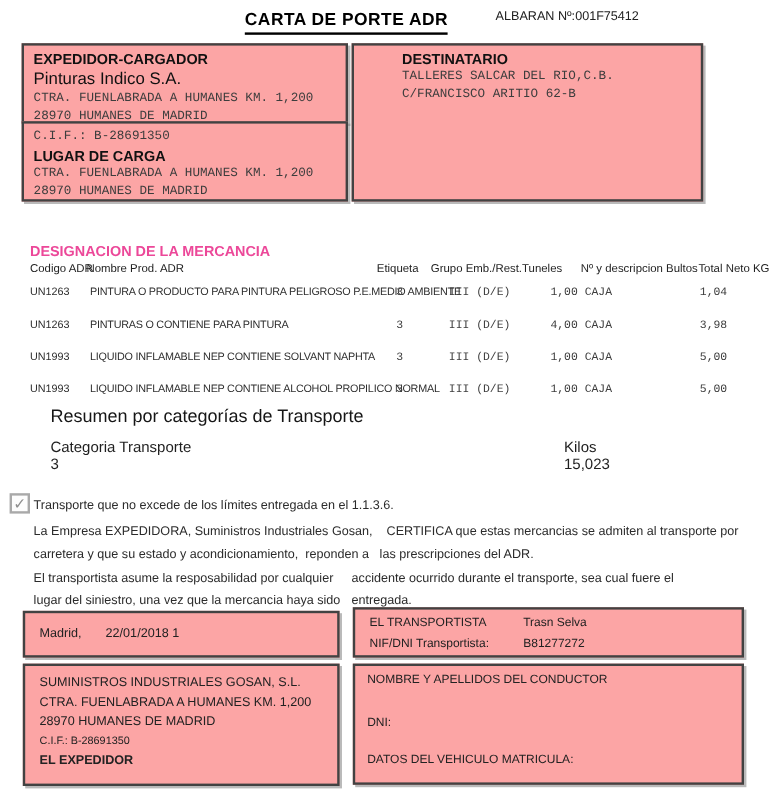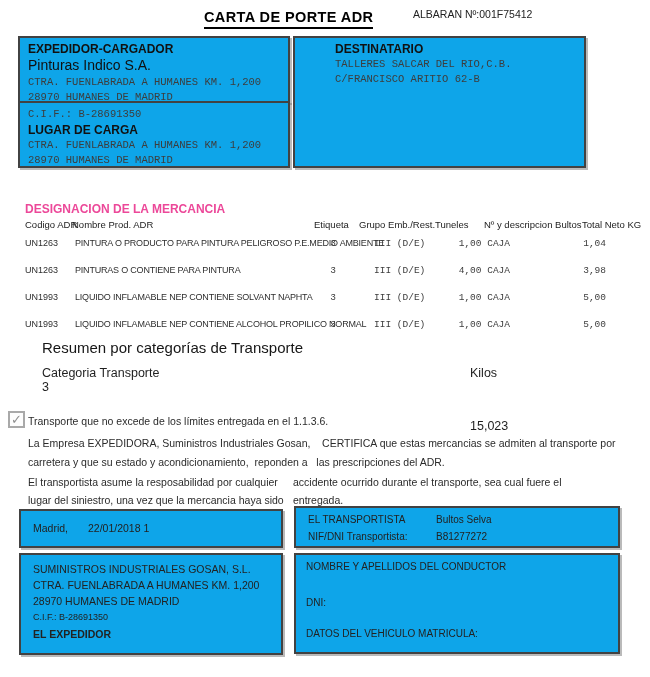--- a/index.html
+++ b/index.html
@@ -5,21 +5,21 @@
   * { margin:0; padding:0; box-sizing:border-box; }
   html,body { background:#fff; }
   .page {
     position:relative; width:650px; height:677px; background:#fff;
     font-family:"Liberation Sans", sans-serif; color:#1c1c1c; overflow:hidden;
   }
   .abs { position:absolute; }
   .mono { font-family:"Liberation Mono","DejaVu Sans Mono",monospace; color:#3d3d3d; white-space:pre; }
   .bold { font-weight:bold; }
   .box {
-    position:absolute; background:#0ea5e9;
+    position:absolute; background:#fca5a5;
     border:2px solid #424242;
     box-shadow:2px 2px 0 rgba(130,130,130,0.55);
   }
   
   .doc-title {
     position:absolute; left:204px; top:9px;
     font-size:14.5px; font-weight:bold; letter-spacing:0.4px; color:#000;
     border-bottom:2px solid #000; padding-bottom:2px;
   }
   .albaran { position:absolute; left:413px; top:8px; font-size:10.5px; color:#222; }
@@ -121,41 +121,41 @@
     <span class="td-mono cell-etiqueta">3</span>
     <span class="td-mono cell-grupo">III (D/E)</span>
     <span class="td-mono cell-bultos">1,00 CAJA</span>
     <span class="td-mono cell-total">5,00</span>
   </div>
 
   <div class="resumen-title">Resumen por categorías de Transporte</div>
   <div class="resumen-lbl" style="left:42px; top:366px;">Categoria Transporte</div>
   <div class="resumen-lbl" style="left:42px; top:380px;">3</div>
   <div class="resumen-lbl" style="left:470px; top:366px;">Kilos</div>
-  <div class="resumen-lbl" style="left:470px; top:380px;margin-top:39px;">15,023</div>
+  <div class="resumen-lbl" style="left:470px; top:380px;">15,023</div>
 
   <div class="checkbox">
     <span class="mark">✓</span>
   </div>
   <div class="cert" style="left:28px; top:415px;">Transporte que no excede de los límites entregada en el 1.1.3.6.</div>
   <div class="cert" style="left:28px; top:456px;">carretera y que su estado y acondicionamiento,  reponden a   las prescripciones del ADR.</div>
   <div class="cert" style="left:28px; top:437px;">La Empresa EXPEDIDORA, Suministros Industriales Gosan,    CERTIFICA que estas mercancias se admiten al transporte por</div>
   <div class="cert" style="left:28px; top:476px;">El transportista asume la resposabilidad por cualquier</div>
   <div class="cert" style="left:293px; top:476px;">accidente ocurrido durante el transporte, sea cual fuere el</div>
   <div class="cert" style="left:28px; top:494px;">lugar del siniestro, una vez que la mercancia haya sido</div>
   <div class="cert" style="left:293px; top:494px;">entregada.</div>
 
   <div class="box" style="left:19px; top:509px; width:264px; height:39px;">
     <span class="abs small-line" style="left:12px; top:11px;">Madrid,</span>
     <span class="abs small-line" style="left:67px; top:11px;">22/01/2018 1</span>
   </div>
 
   <div class="box" style="left:294px; top:506px; width:326px; height:42px;">
     <span class="abs small-line" style="left:12px; top:6px; font-size:10px;">EL TRANSPORTISTA</span>
-    <span class="abs small-line" style="left:140px; top:6px; font-size:10px;">Bultos Selva</span>
+    <span class="abs small-line" style="left:140px; top:6px; font-size:10px;">Trasn Selva</span>
     <span class="abs small-line" style="left:12px; top:23px; font-size:10px;">NIF/DNI Transportista:</span>
     <span class="abs small-line" style="left:140px; top:23px; font-size:10px;">B81277272</span>
   </div>
 
   <div class="box" style="left:19px; top:553px; width:264px; height:102px;">
     <span class="abs small-line" style="left:12px; top:8px;">SUMINISTROS INDUSTRIALES GOSAN, S.L.</span>
     <span class="abs small-line" style="left:12px; top:24px;">CTRA. FUENLABRADA A HUMANES KM. 1,200</span>
     <span class="abs small-line" style="left:12px; top:40px;">28970 HUMANES DE MADRID</span>
     <span class="abs small-line" style="left:12px; top:57px; font-size:9px;">C.I.F.: B-28691350</span>
     <span class="abs small-line bold" style="left:12px; top:73px;">EL EXPEDIDOR</span>

